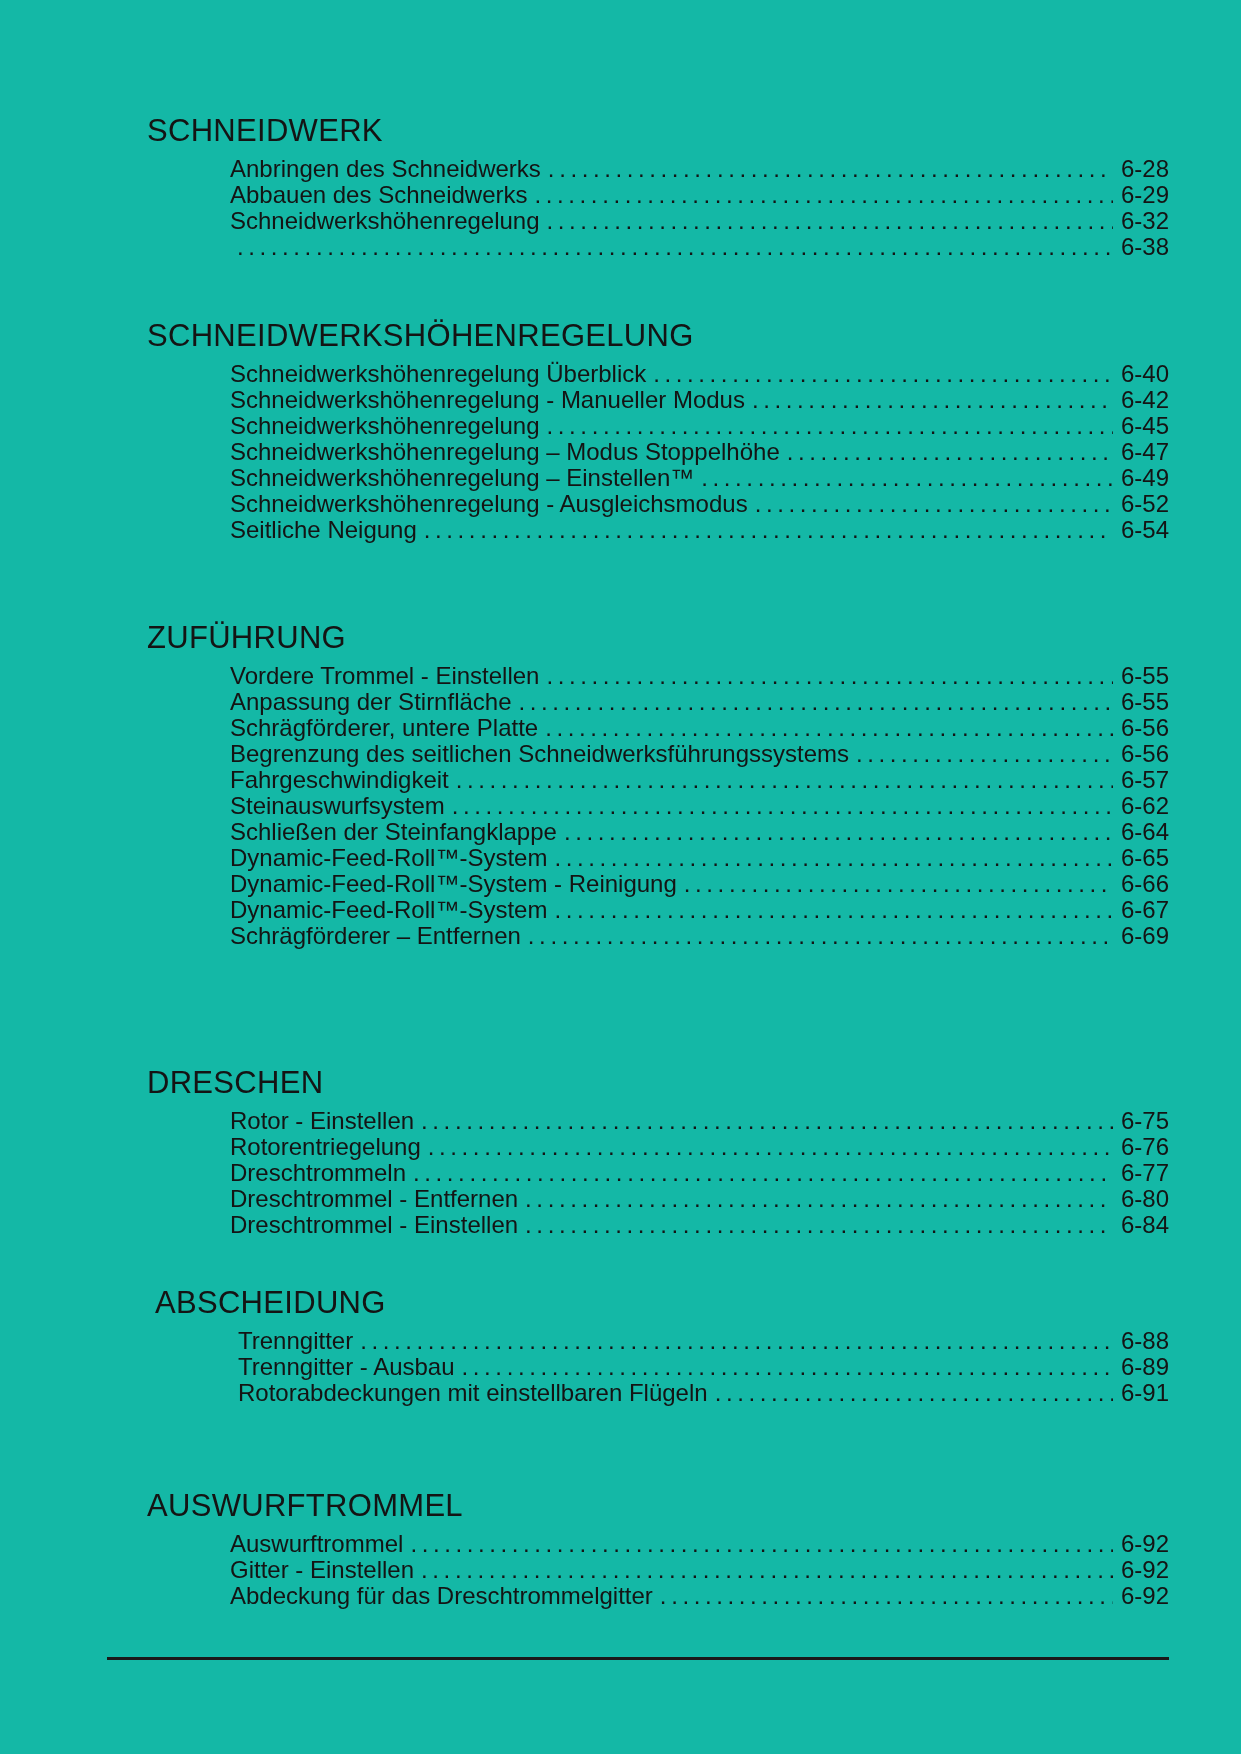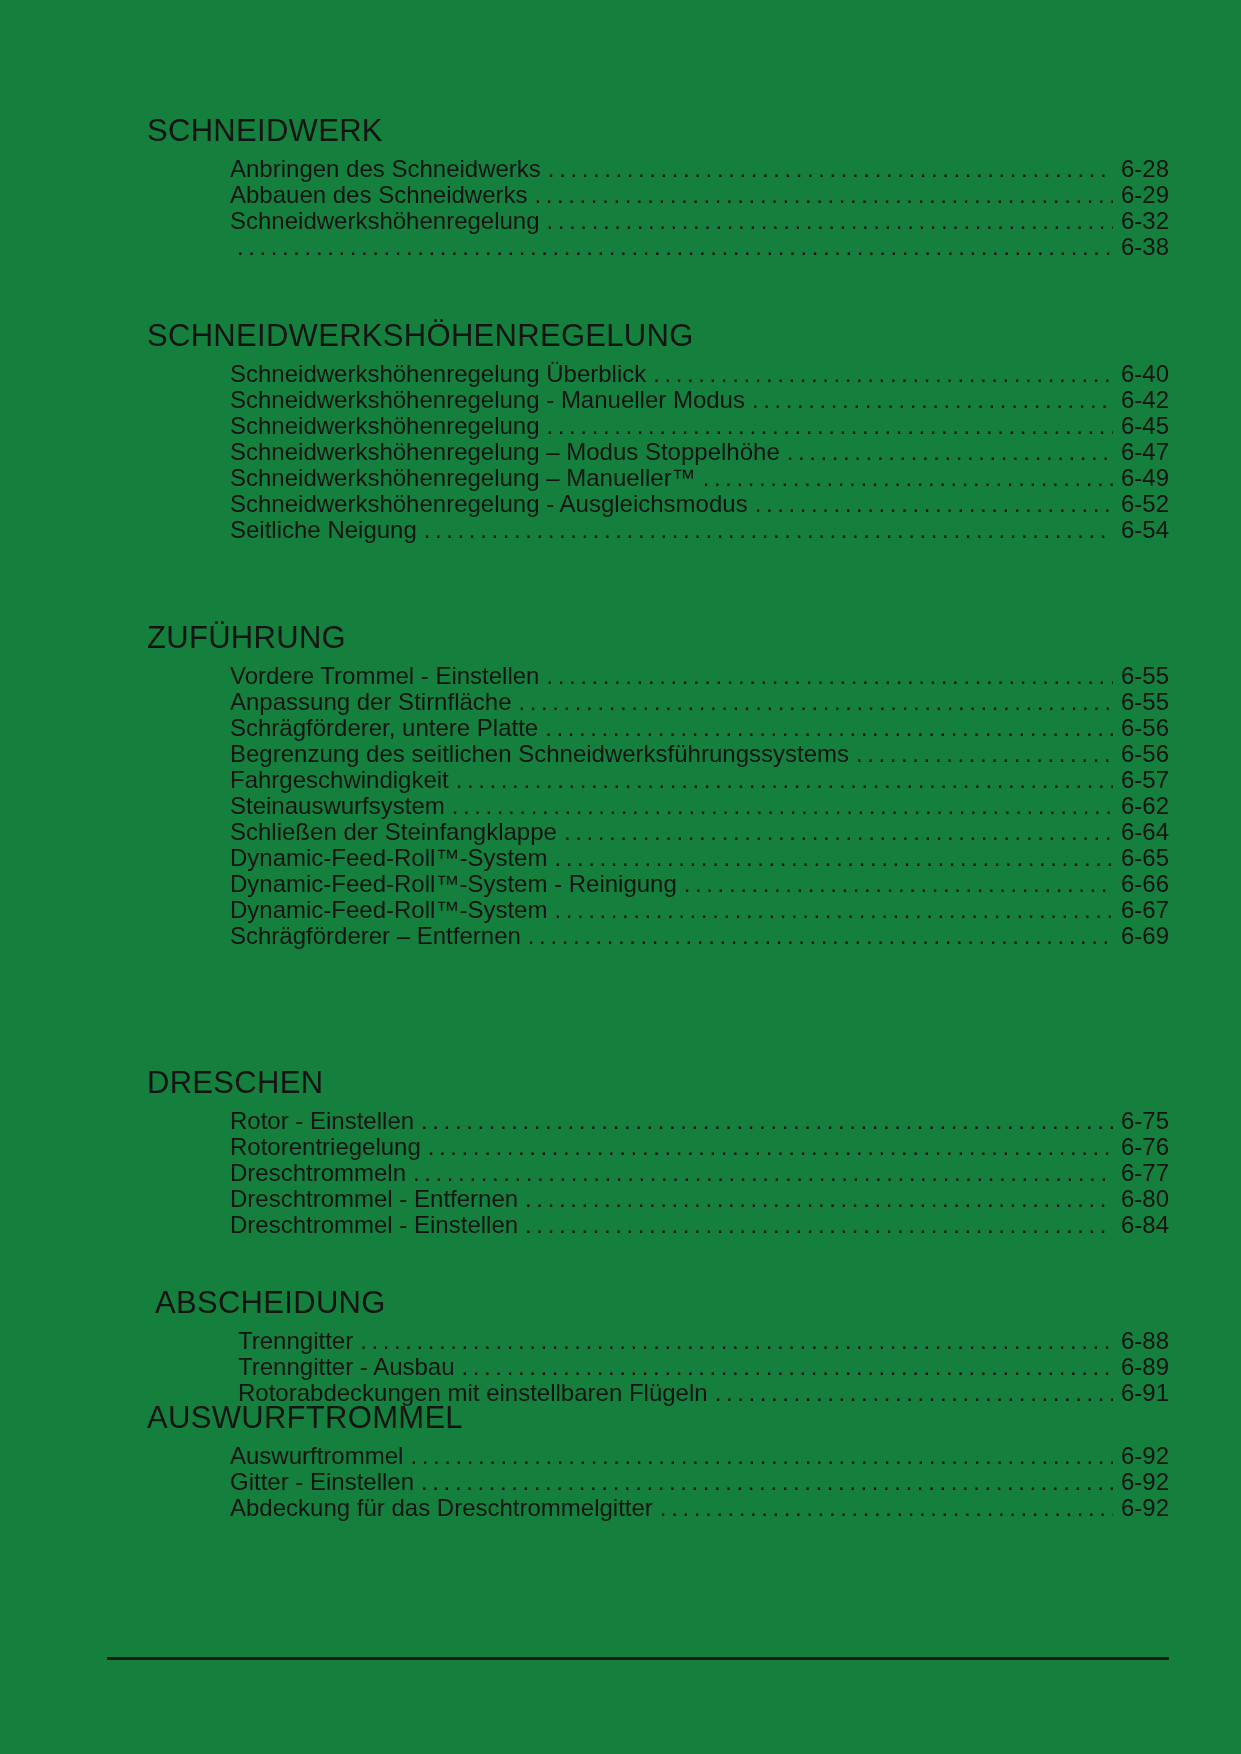--- a/index.html
+++ b/index.html
@@ -1,20 +1,20 @@
 <!DOCTYPE html>
 <html><head>
 <meta charset="utf-8">
 <style>
   html, body { margin: 0; padding: 0; background: #e8e8e8; }
   .page {
     position: relative;
     width: 1241px;
     height: 1754px;
-    background: #15803d;
+    background: #14b8a6;
     font-family: "Liberation Sans", sans-serif;
     color: #141414;
     overflow: hidden;
     margin: 0 auto;
   }
   .toc-section { position: absolute; left: 0; right: 0; }
   .section-title {
     margin-left: 147px;
     font-size: 31px;
     line-height: 36px;
@@ -98,21 +98,21 @@
             <span class="entry-label">Schneidwerkshöhenregelung</span>
             <span class="leader"></span>
             <span class="entry-page">6-45</span>
           </div>
           <div class="entry">
             <span class="entry-label">Schneidwerkshöhenregelung – Modus Stoppelhöhe</span>
             <span class="leader"></span>
             <span class="entry-page">6-47</span>
           </div>
           <div class="entry">
-            <span class="entry-label">Schneidwerkshöhenregelung – Manueller™</span>
+            <span class="entry-label">Schneidwerkshöhenregelung – Einstellen™</span>
             <span class="leader"></span>
             <span class="entry-page">6-49</span>
           </div>
           <div class="entry">
             <span class="entry-label">Schneidwerkshöhenregelung - Ausgleichsmodus</span>
             <span class="leader"></span>
             <span class="entry-page">6-52</span>
           </div>
           <div class="entry">
             <span class="entry-label">Seitliche Neigung</span>
@@ -224,21 +224,21 @@
             <span class="leader"></span>
             <span class="entry-page">6-89</span>
           </div>
           <div class="entry">
             <span class="entry-label">Rotorabdeckungen mit einstellbaren Flügeln</span>
             <span class="leader"></span>
             <span class="entry-page">6-91</span>
           </div>
         </div>
       </section>
-      <section class="toc-section" style="top: 1400px;">
+      <section class="toc-section" style="top: 1488px;">
         <div class="section-title">AUSWURFTROMMEL</div>
         <div class="entries">
           <div class="entry">
             <span class="entry-label">Auswurftrommel</span>
             <span class="leader"></span>
             <span class="entry-page">6-92</span>
           </div>
           <div class="entry">
             <span class="entry-label">Gitter - Einstellen</span>
             <span class="leader"></span>

